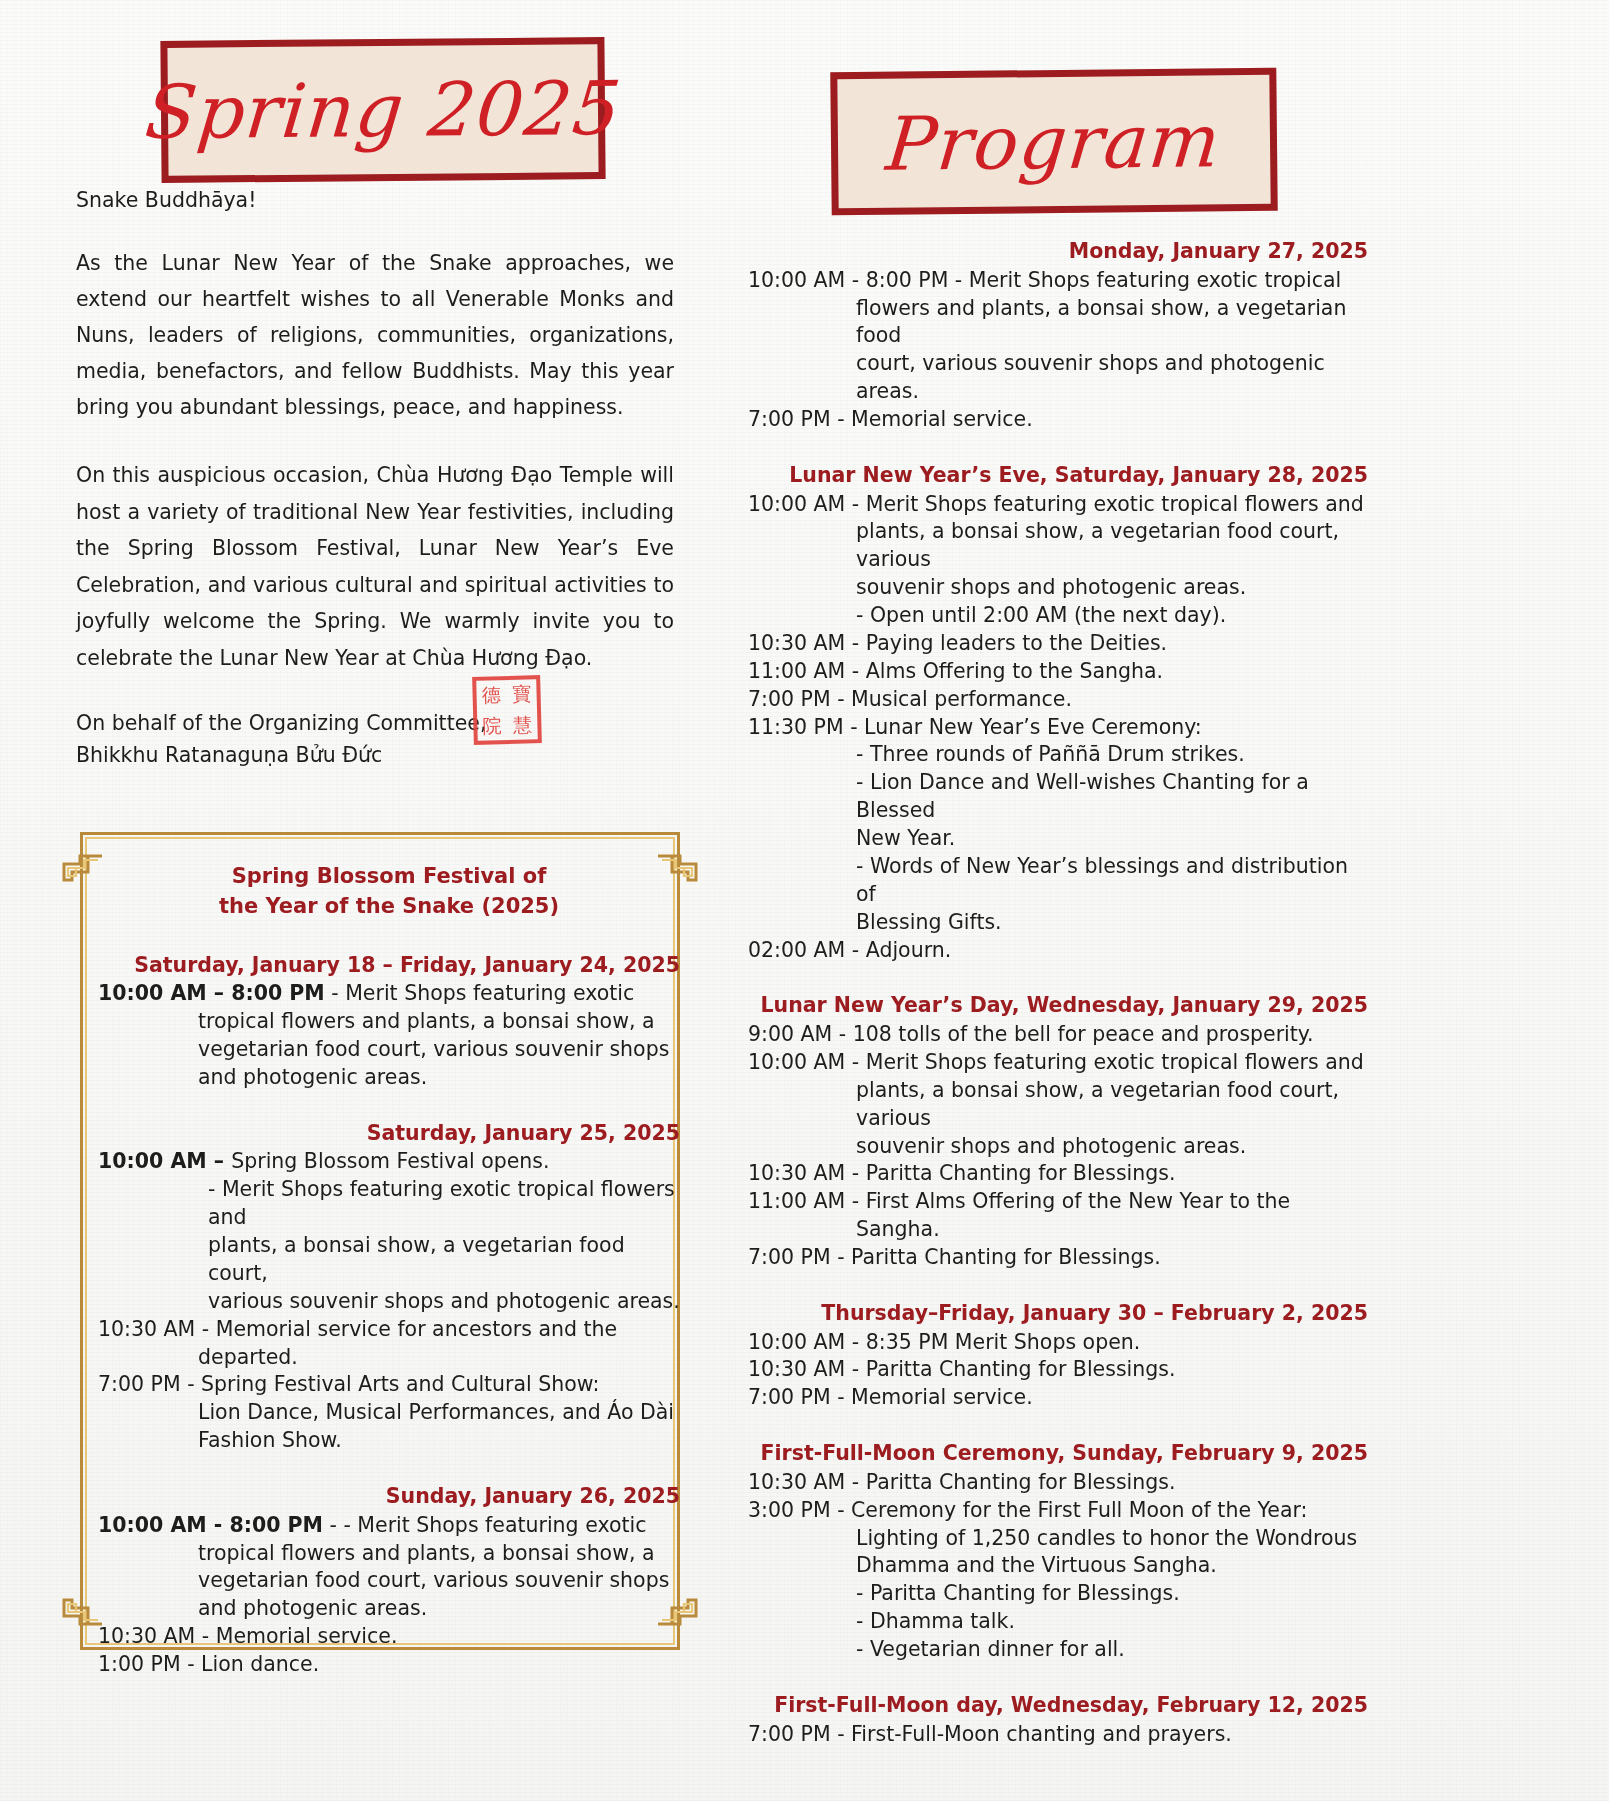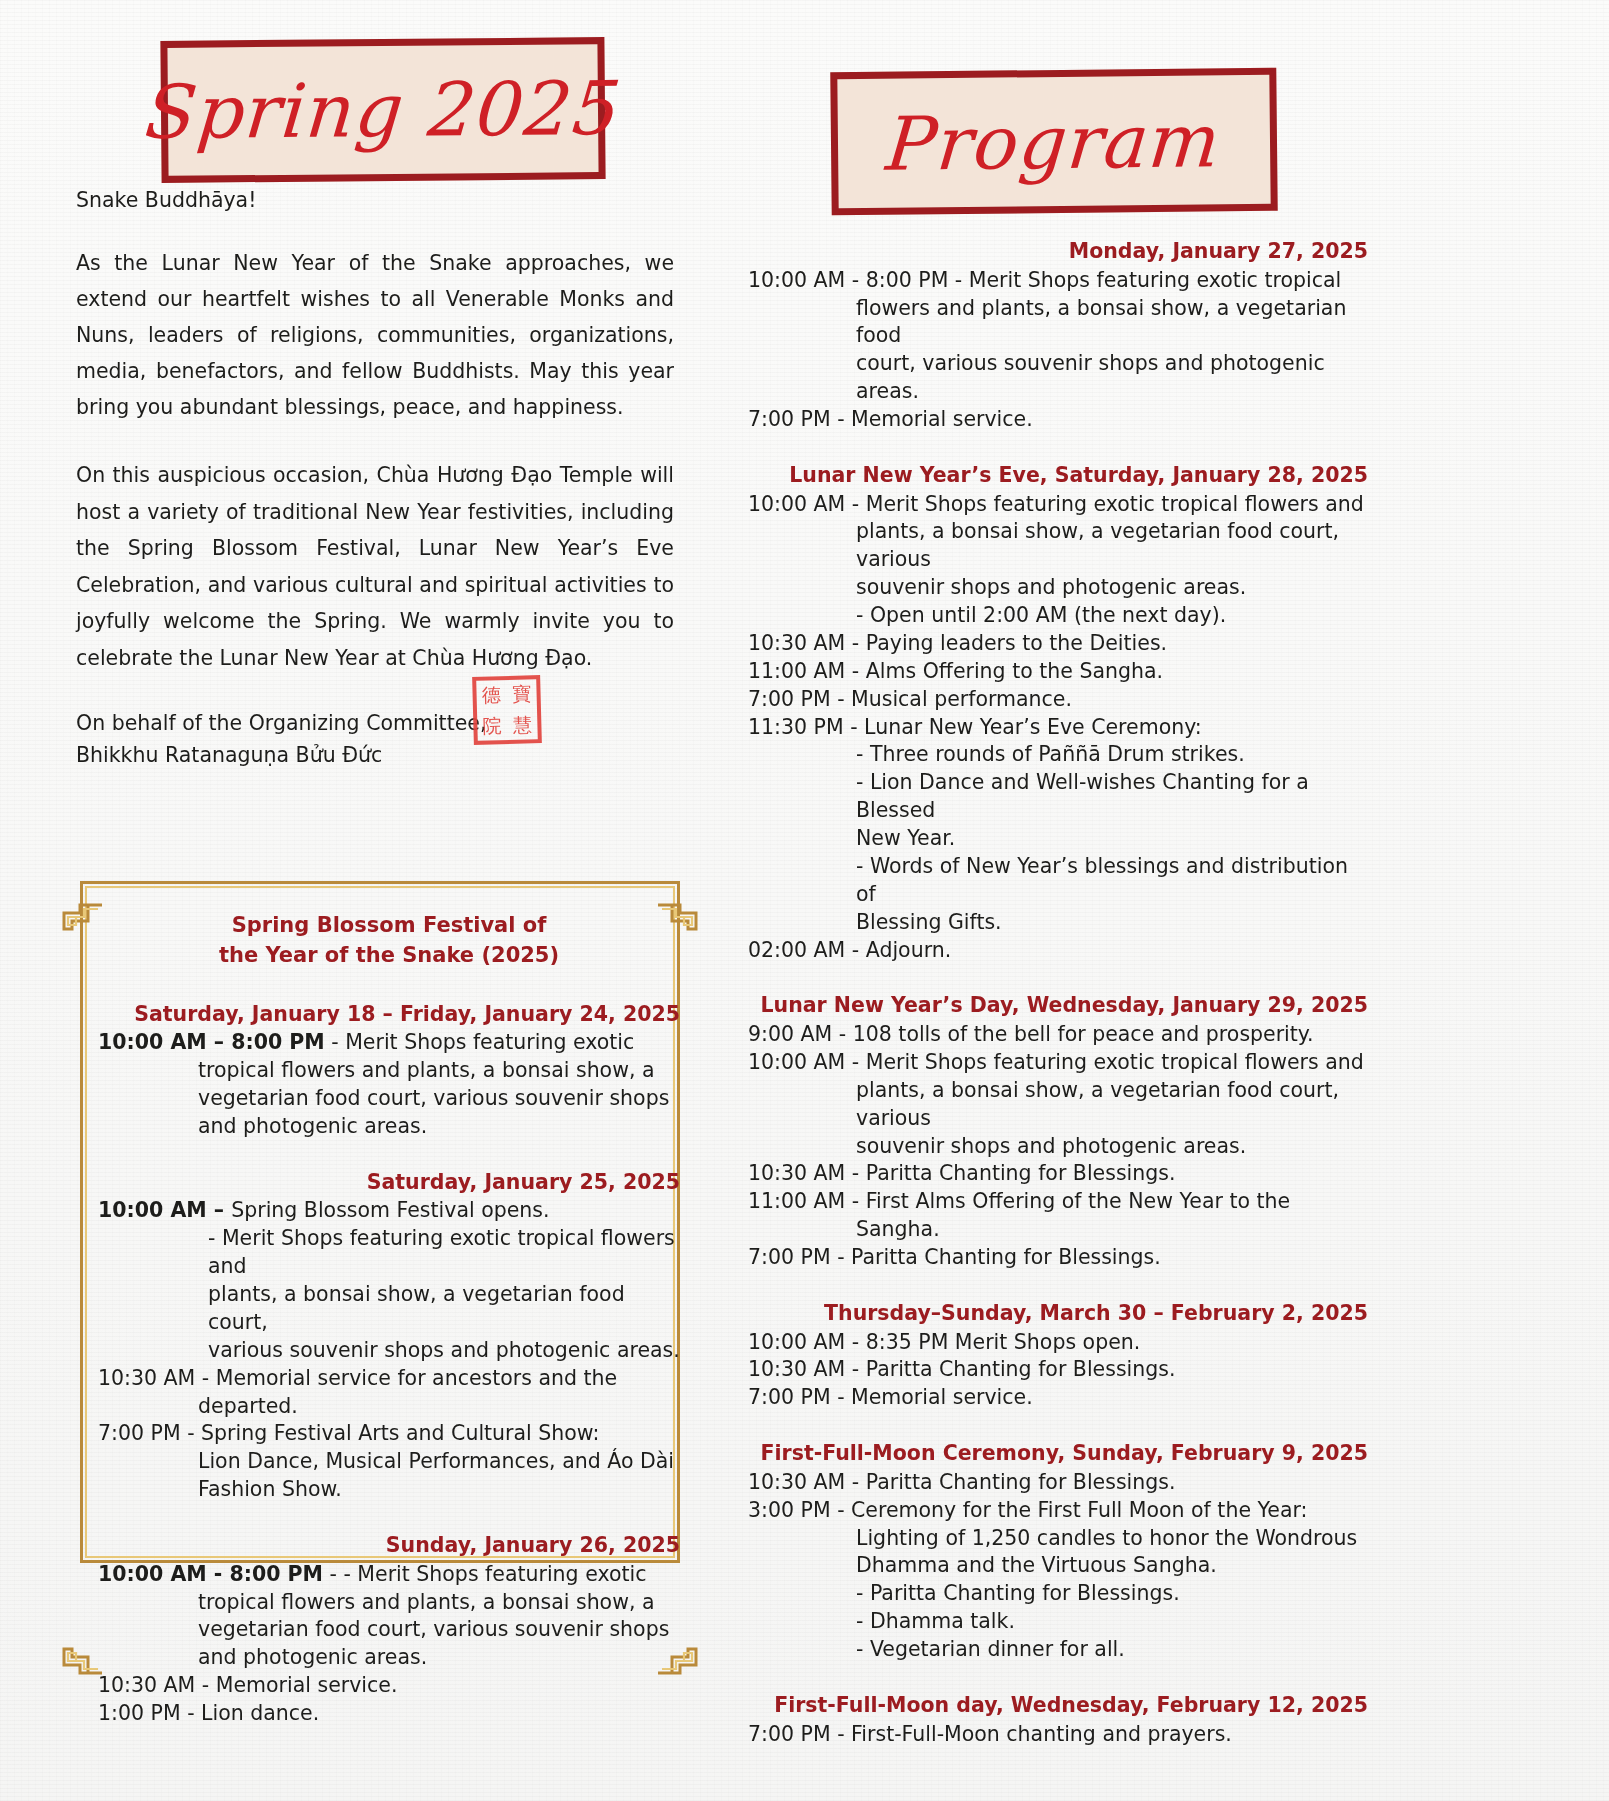--- a/index.html
+++ b/index.html
@@ -77,21 +77,21 @@
     transform:rotate(-1.5deg);
     opacity:.92;
   }
   .seal span{display:block;}
   .seal-grid{display:grid;grid-template-columns:1fr 1fr;
     grid-template-rows:1fr 1fr;gap:1px;width:100%;height:100%;
     align-items:center;justify-items:center;font-size:19px;}
 
   
   .gold-box{
-    position:absolute;left:80px;top:881px;width:600px;height:682px;
+    position:absolute;left:80px;top:832px;width:600px;height:818px;
   }
   .gold-frame{
     position:absolute;inset:0;
     border:3px solid #b98a3a;
     box-sizing:border-box;
   }
   .gold-frame-inner{
     position:absolute;inset:5px;
     border:2px solid #e8c878;
     box-sizing:border-box;
@@ -262,21 +262,21 @@
         <p class="block-head">Lunar New Year’s Day, Wednesday, January 29, 2025</p>
         <p class="line"><span>9:00 AM </span><span> - 108 tolls of the bell for peace and prosperity.</span></p>
         <p class="line"><span>10:00 AM</span><span> - Merit Shops featuring exotic tropical flowers and</span></p>
         <p class="line ind"><span>plants, a bonsai show, a vegetarian food court, various</span></p>
         <p class="line ind"><span>souvenir shops and photogenic areas.</span></p>
         <p class="line"><span>10:30 AM</span><span> - Paritta Chanting for Blessings.</span></p>
         <p class="line"><span>11:00 AM </span><span> - First Alms Offering of the New Year to the Sangha.</span></p>
         <p class="line"><span>7:00 PM </span><span>  - Paritta Chanting for Blessings.</span></p>
       </div>
       <div class="block">
-        <p class="block-head">Thursday–Sunday, March 30 – February 2, 2025</p>
+        <p class="block-head">Thursday–Friday, January 30 – February 2, 2025</p>
         <p class="line"><span>10:00 AM</span><span> - 8:35 PM Merit Shops open.</span></p>
         <p class="line"><span>10:30 AM</span><span> - Paritta Chanting for Blessings.</span></p>
         <p class="line"><span>7:00 PM </span><span>  - Memorial service.</span></p>
       </div>
       <div class="block">
         <p class="block-head">First-Full-Moon Ceremony, Sunday, February 9, 2025</p>
         <p class="line"><span>10:30 AM</span><span> - Paritta Chanting for Blessings.</span></p>
         <p class="line"><span>3:00 PM </span><span> - Ceremony for the First Full Moon of the Year:</span></p>
         <p class="line ind"><span>Lighting of 1,250 candles to honor the Wondrous</span></p>
         <p class="line ind"><span>Dhamma and the Virtuous Sangha.</span></p>

